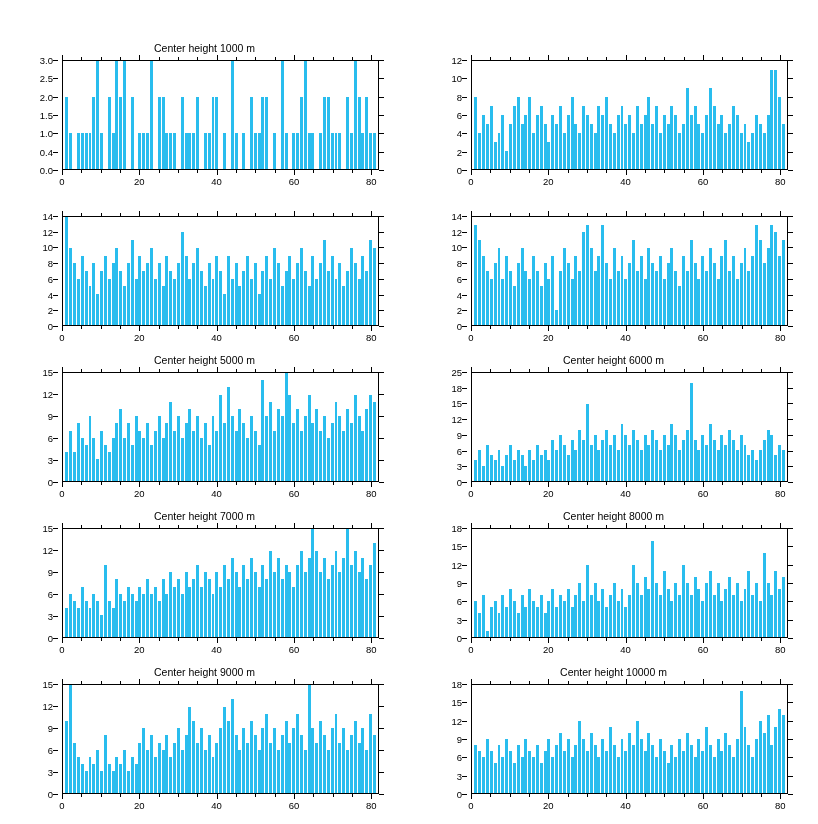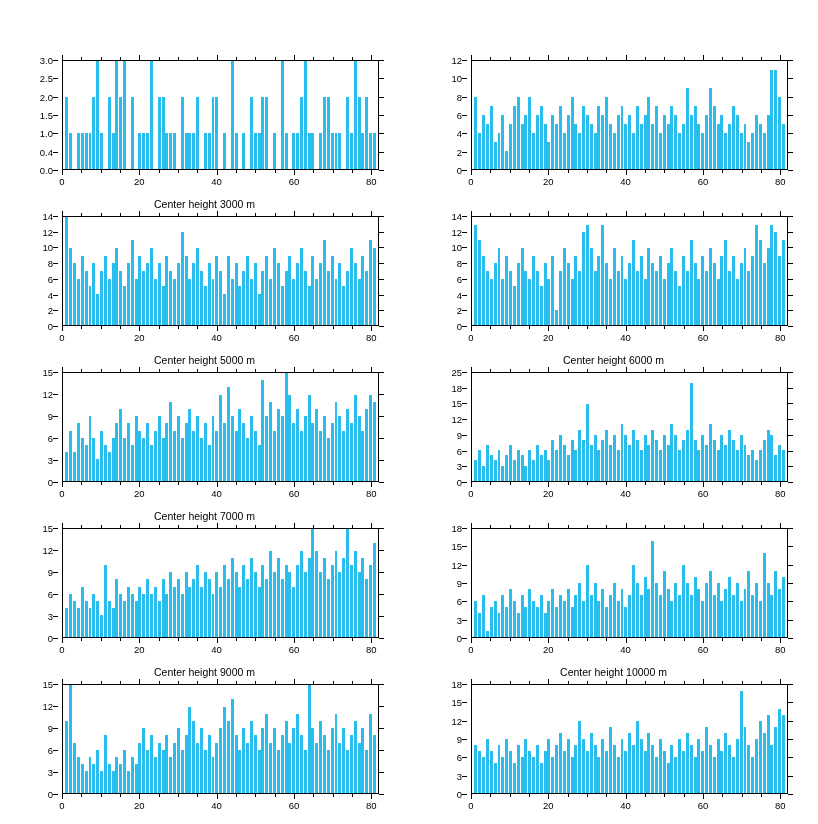--- a/index.html
+++ b/index.html
@@ -92,20 +92,21 @@
     position:absolute;bottom:0;width:1px;height:4px;background:#000;
   }
   .topticks{position:absolute;height:6px;}
 </style>
 </head>
 <body>
 
 <div id="root">
   <div class="grid">
       <div class="panel">
+        <div class="panel-title">Center height 1000 m</div>
         <div class="ylabels">
           <div class="ylab" style="top: 110px;">0.0</div>
           <div class="ytick" style="top: 110px;"></div>
           <div class="ylab" style="top: 91.6667px;">0.4</div>
           <div class="ytick" style="top: 91.6667px;"></div>
           <div class="ylab" style="top: 73.3333px;">1.0</div>
           <div class="ytick" style="top: 73.3333px;"></div>
           <div class="ylab" style="top: 55px;">1.5</div>
           <div class="ytick" style="top: 55px;"></div>
           <div class="ylab" style="top: 36.6667px;">2.0</div>
@@ -406,21 +407,20 @@
           <div class="toptick" style="left: 60.9756%; height: 3px;"></div>
           <div class="toptick" style="left: 67.0732%; height: 3px;"></div>
           <div class="toptick" style="left: 73.1707%; height: 5px;"></div>
           <div class="toptick" style="left: 79.2683%; height: 3px;"></div>
           <div class="toptick" style="left: 85.3659%; height: 3px;"></div>
           <div class="toptick" style="left: 91.4634%; height: 3px;"></div>
           <div class="toptick" style="left: 97.561%; height: 5px;"></div>
         </div>
       </div>
       <div class="panel">
-        <div class="panel-title">Center height 3000 m</div>
         <div class="ylabels">
           <div class="ylab" style="top: 110px;">0</div>
           <div class="ytick" style="top: 110px;"></div>
           <div class="ylab" style="top: 94.2857px;">2</div>
           <div class="ytick" style="top: 94.2857px;"></div>
           <div class="ylab" style="top: 78.5714px;">4</div>
           <div class="ytick" style="top: 78.5714px;"></div>
           <div class="ylab" style="top: 62.8571px;">6</div>
           <div class="ytick" style="top: 62.8571px;"></div>
           <div class="ylab" style="top: 47.1429px;">8</div>
@@ -1198,20 +1198,21 @@
           <div class="toptick" style="left: 60.9756%; height: 3px;"></div>
           <div class="toptick" style="left: 67.0732%; height: 3px;"></div>
           <div class="toptick" style="left: 73.1707%; height: 5px;"></div>
           <div class="toptick" style="left: 79.2683%; height: 3px;"></div>
           <div class="toptick" style="left: 85.3659%; height: 3px;"></div>
           <div class="toptick" style="left: 91.4634%; height: 3px;"></div>
           <div class="toptick" style="left: 97.561%; height: 5px;"></div>
         </div>
       </div>
       <div class="panel">
+        <div class="panel-title">Center height 8000 m</div>
         <div class="ylabels">
           <div class="ylab" style="top: 110px;">0</div>
           <div class="ytick" style="top: 110px;"></div>
           <div class="ylab" style="top: 91.6667px;">3</div>
           <div class="ytick" style="top: 91.6667px;"></div>
           <div class="ylab" style="top: 73.3333px;">6</div>
           <div class="ytick" style="top: 73.3333px;"></div>
           <div class="ylab" style="top: 55px;">9</div>
           <div class="ytick" style="top: 55px;"></div>
           <div class="ylab" style="top: 36.6667px;">12</div>

